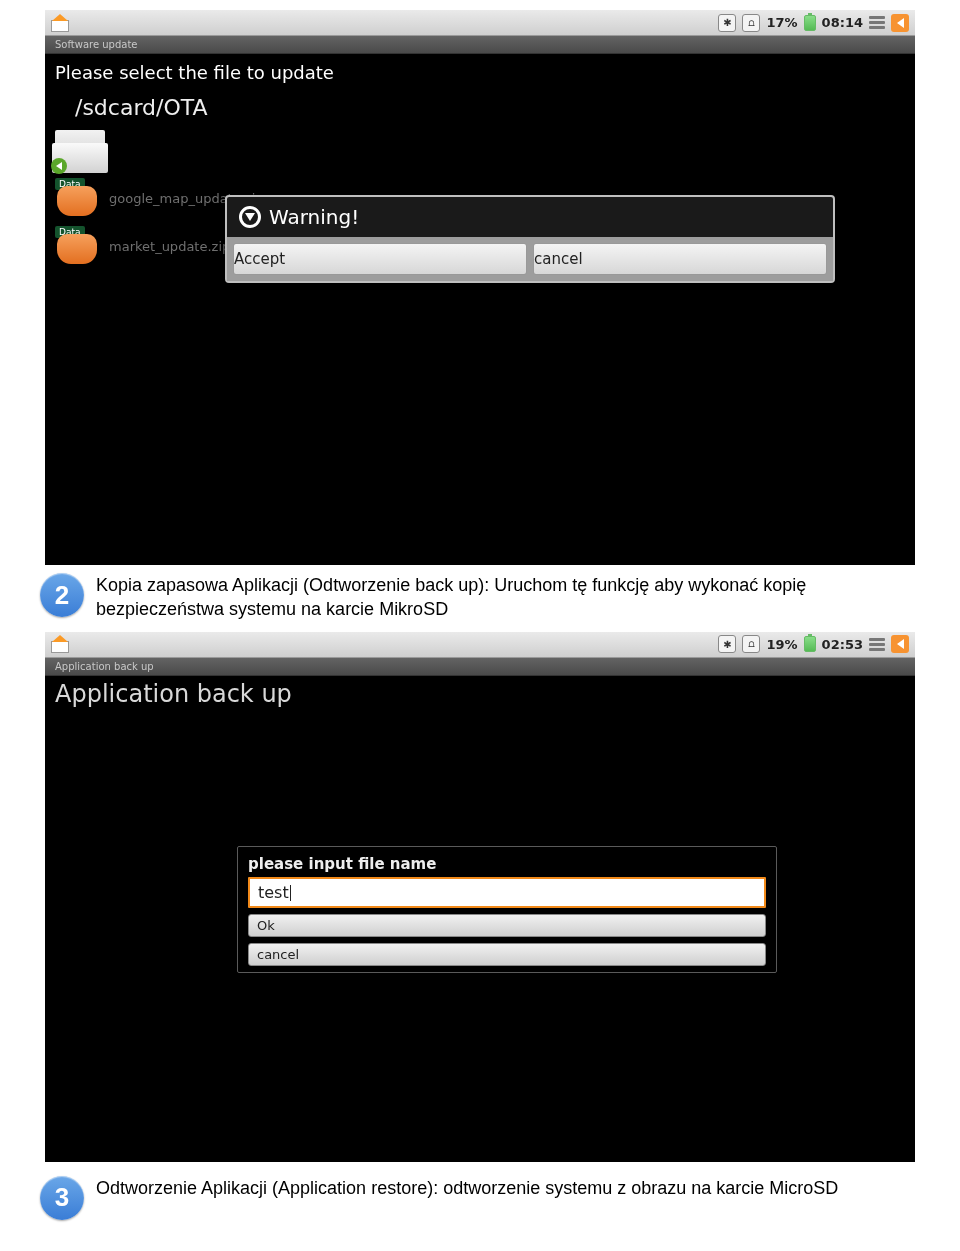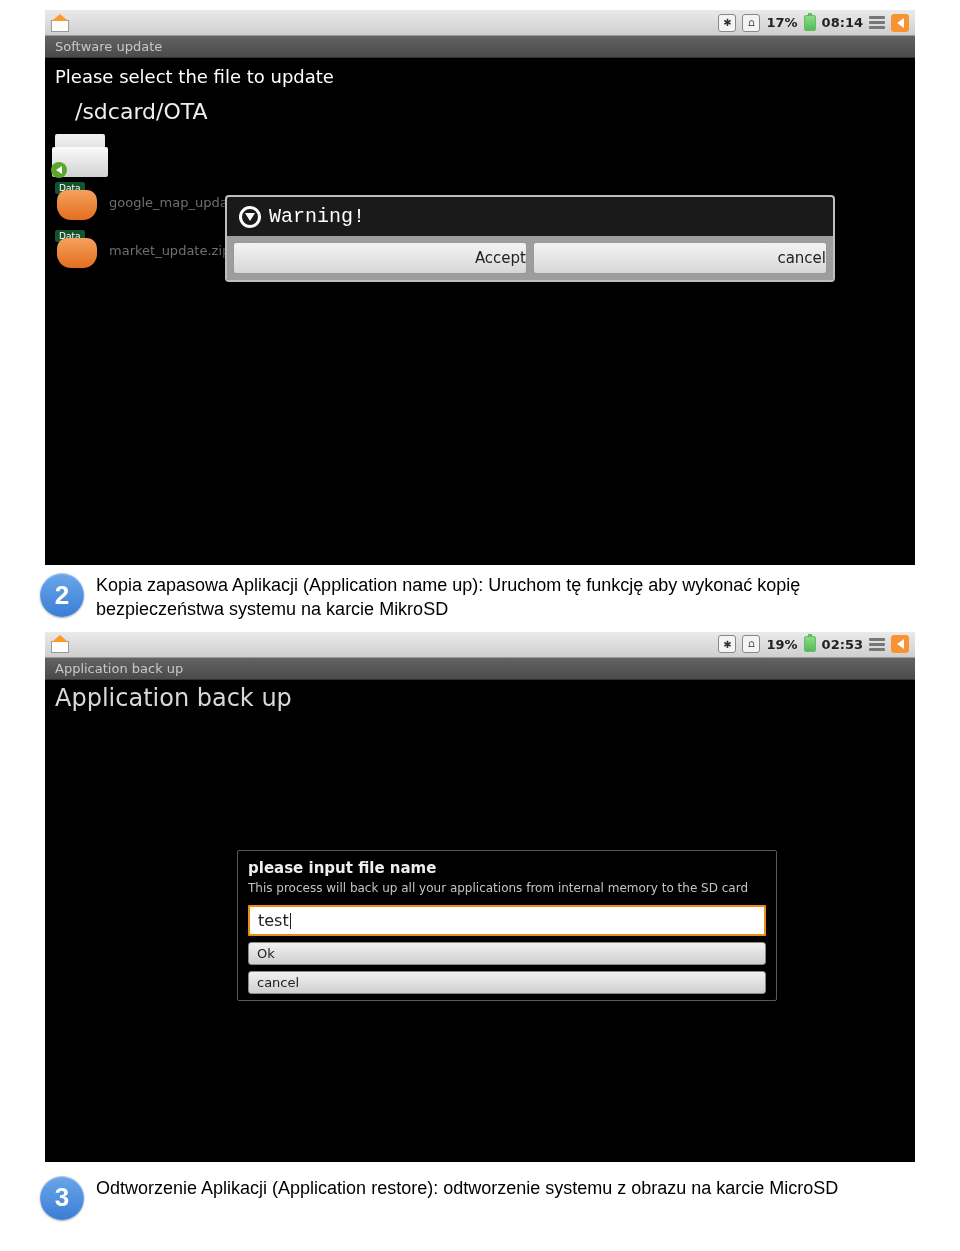--- a/index.html
+++ b/index.html
@@ -39,46 +39,46 @@
   .ic-box{width:18px;height:18px;border:1px solid #888;border-radius:3px;display:flex;align-items:center;justify-content:center;font-size:10px;background:#f4f4f4;}
   .ic-batt{width:12px;height:16px;border:1px solid #6b6;background:linear-gradient(#8d8,#5b5);position:relative;border-radius:2px;}
   .ic-batt::before{content:'';position:absolute;left:3px;top:-3px;width:4px;height:2px;background:#6b6;}
   .ic-menu{display:flex;flex-direction:column;gap:2px;}
   .ic-menu span{display:block;width:16px;height:3px;background:#777;border-radius:1px;}
   .ic-back{width:18px;height:18px;border-radius:3px;background:#f79331;display:flex;align-items:center;justify-content:center;}
   .ic-back::before{content:'';width:0;height:0;border-top:5px solid transparent;border-bottom:5px solid transparent;border-right:7px solid #fff;}
   .st-time{font-weight:bold;color:#222;}
 
   
-  .sub-title{background:linear-gradient(#636363,#4a4a4a);font-size:13px;color:#c8c8c8;padding:3px 10px;border-bottom:1px solid #333;}
+  .sub-title{background:linear-gradient(#636363,#4a4a4a);font-size:10px;color:#c8c8c8;padding:3px 10px;border-bottom:1px solid #333;}
 
   
   .s1-body{padding:6px 10px 0;}
   .s1-prompt{font-size:18px;color:#fff;margin:2px 0 12px;}
   .s1-path{font-size:22px;color:#eee;margin-bottom:10px;margin-left:20px;}
   .folder-ic{width:50px;height:40px;background:linear-gradient(#f2f2f2,#c7c7c7);border-radius:2px;position:relative;margin-bottom:4px;}
   .folder-ic::before{content:'';position:absolute;left:-3px;bottom:-3px;width:56px;height:30px;background:linear-gradient(#fafafa,#d2d2d2);border-radius:2px;}
   .folder-ic .up-arrow{position:absolute;left:-4px;bottom:-4px;width:16px;height:16px;border-radius:50%;background:#5aa72a;display:flex;align-items:center;justify-content:center;z-index:2;}
   .folder-ic .up-arrow::before{content:'';width:0;height:0;border-top:4px solid transparent;border-bottom:4px solid transparent;border-right:6px solid #fff;}
   .file-row{display:flex;align-items:center;gap:10px;padding:4px 0;}
   .app-ic{width:44px;height:40px;position:relative;}
   .app-ic .hp{width:40px;height:30px;border-radius:10px 10px 14px 14px;background:linear-gradient(#f6a05c,#e36f20);position:absolute;top:8px;left:2px;}
   .app-ic .data-badge{position:absolute;left:0;top:0;background:#14532d;color:#fff;font-size:9px;padding:1px 4px;border-radius:2px;}
   .file-name{color:#6f6f6f;font-size:13px;}
 
   
   .dlg1{position:absolute;left:180px;top:185px;width:610px;background:#1a1a1a;border:2px solid #bfbfbf;border-radius:4px;box-shadow:0 3px 10px rgba(0,0,0,.6);}
-  .dlg1-hdr{display:flex;align-items:center;gap:8px;padding:8px 12px;font-family:Liberation Mono, monospace;}
+  .dlg1-hdr{display:flex;align-items:center;gap:8px;padding:8px 12px;}
   .warn-ic{width:22px;height:22px;border-radius:50%;border:3px solid #fff;display:flex;align-items:center;justify-content:center;}
   .warn-ic::before{content:'';width:0;height:0;border-left:5px solid transparent;border-right:5px solid transparent;border-top:8px solid #fff;}
   .dlg1-title{font-size:20px;color:#fff;}
   .dlg1-msg{background:#4c4c4c;color:#eee;font-size:15px;padding:8px 12px;border-top:1px solid #666;border-bottom:1px solid #666;}
   .blurword{display:inline-block;background:#bdbdbd;color:#bdbdbd;border-radius:2px;padding:0 2px;filter:blur(0.6px);}
   .dlg1-btns{display:flex;gap:6px;padding:6px;background:#9d9d9d;}
-  .dlg1-btn{flex:1;background:linear-gradient(#f4f4f4,#d7d7d7);border:1px solid #999;border-radius:3px;text-align:right;padding:6px 0;font-size:15px;color:#222;}
+  .dlg1-btn{flex:1;background:linear-gradient(#f4f4f4,#d7d7d7);border:1px solid #999;border-radius:3px;text-align:left;padding:6px 0;font-size:15px;color:#222;}
 
   .s1-pad{height:250px;}
 
   
   .s2-head{font-size:24px;color:#d8d8d8;padding:4px 10px 8px;}
   .s2-body{height:440px;position:relative;padding-left:10px;}
   .dlg2{position:absolute;left:192px;top:130px;width:540px;border:1px solid #5a5a5a;border-radius:2px;padding:8px 10px 6px;}
   .dlg2-lbl{font-size:15px;color:#eee;font-weight:bold;margin-bottom:4px;}
   .dlg2-desc{font-size:12px;color:#c4c4c4;margin-bottom:10px;}
   .dlg2-input{background:#fff;border:2px solid #f28a1a;border-radius:1px;padding:4px 8px;color:#222;font-size:16px;margin-bottom:6px;}
@@ -146,21 +146,21 @@
       <div class="dlg1-btn">Accept</div>
       <div class="dlg1-btn">cancel</div>
     </div>
   </div>
 
   <div class="s1-pad"></div>
 </div>
 
 <div class="row">
   <div class="num-badge">2</div>
-  <div class="doc-text" style="max-width:760px;">Kopia zapasowa Aplikacji (Application name up): Uruchom tę funkcję aby wykonać kopię bezpieczeństwa systemu na karcie MikroSD</div>
+  <div class="doc-text" style="max-width:760px;">Kopia zapasowa Aplikacji (Odtworzenie back up): Uruchom tę funkcję aby wykonać kopię bezpieczeństwa systemu na karcie MikroSD</div>
 </div>
 
 <div class="shot" style="height:530px;">
 
   <div class="status-bar">
     <div class="status-left">
       <span class="home-ic"></span>
     </div>
     <div class="status-right">
       <span class="ic-box">✱</span>
@@ -176,21 +176,20 @@
       <span class="ic-back"></span>
     </div>
   </div>
 
   <div class="sub-title">Application back up</div>
   <div class="s2-head">Application back up</div>
 
   <div class="s2-body">
     <div class="dlg2">
       <div class="dlg2-lbl">please input file name</div>
-      <div class="dlg2-desc">This process will back up all your applications from internal memory to the SD card</div>
       <div class="dlg2-input">
         <span>test</span><span class="caret"></span>
       </div>
       <div class="dlg2-btns">
         <div class="dlg2-btn">Ok</div>
         <div class="dlg2-btn">cancel</div>
       </div>
     </div>
   </div>
 </div>

